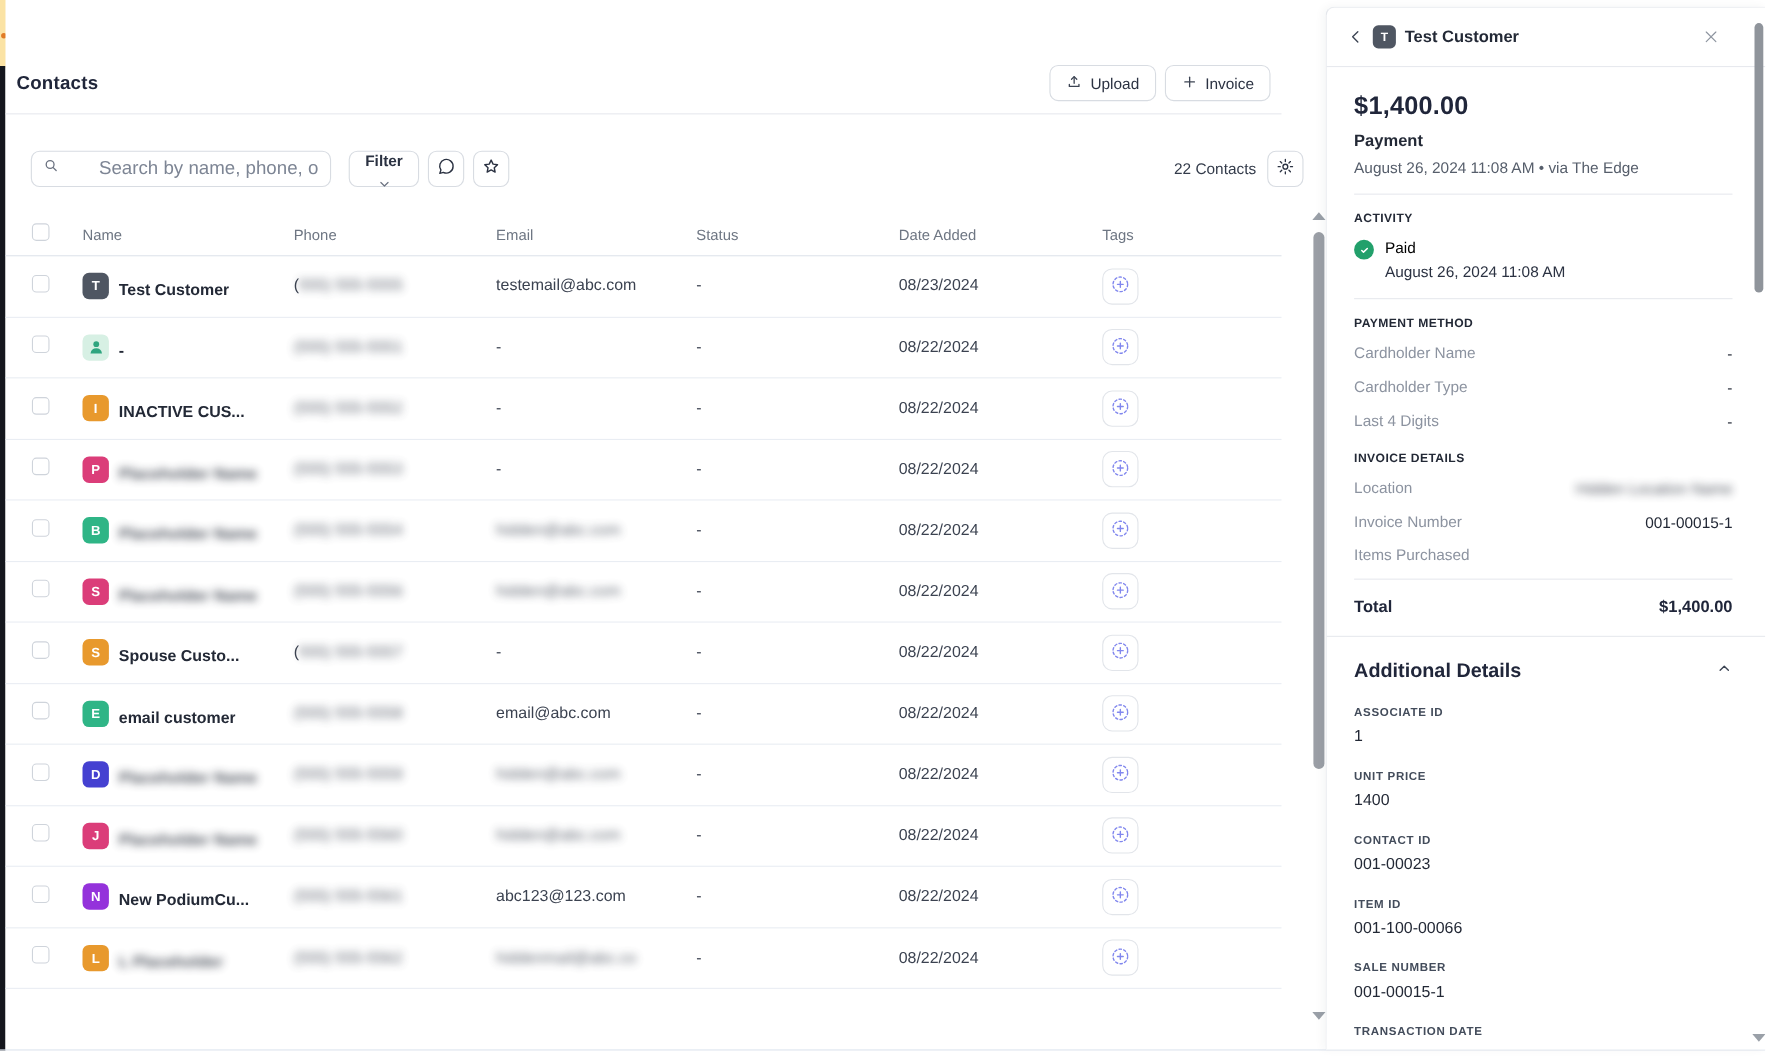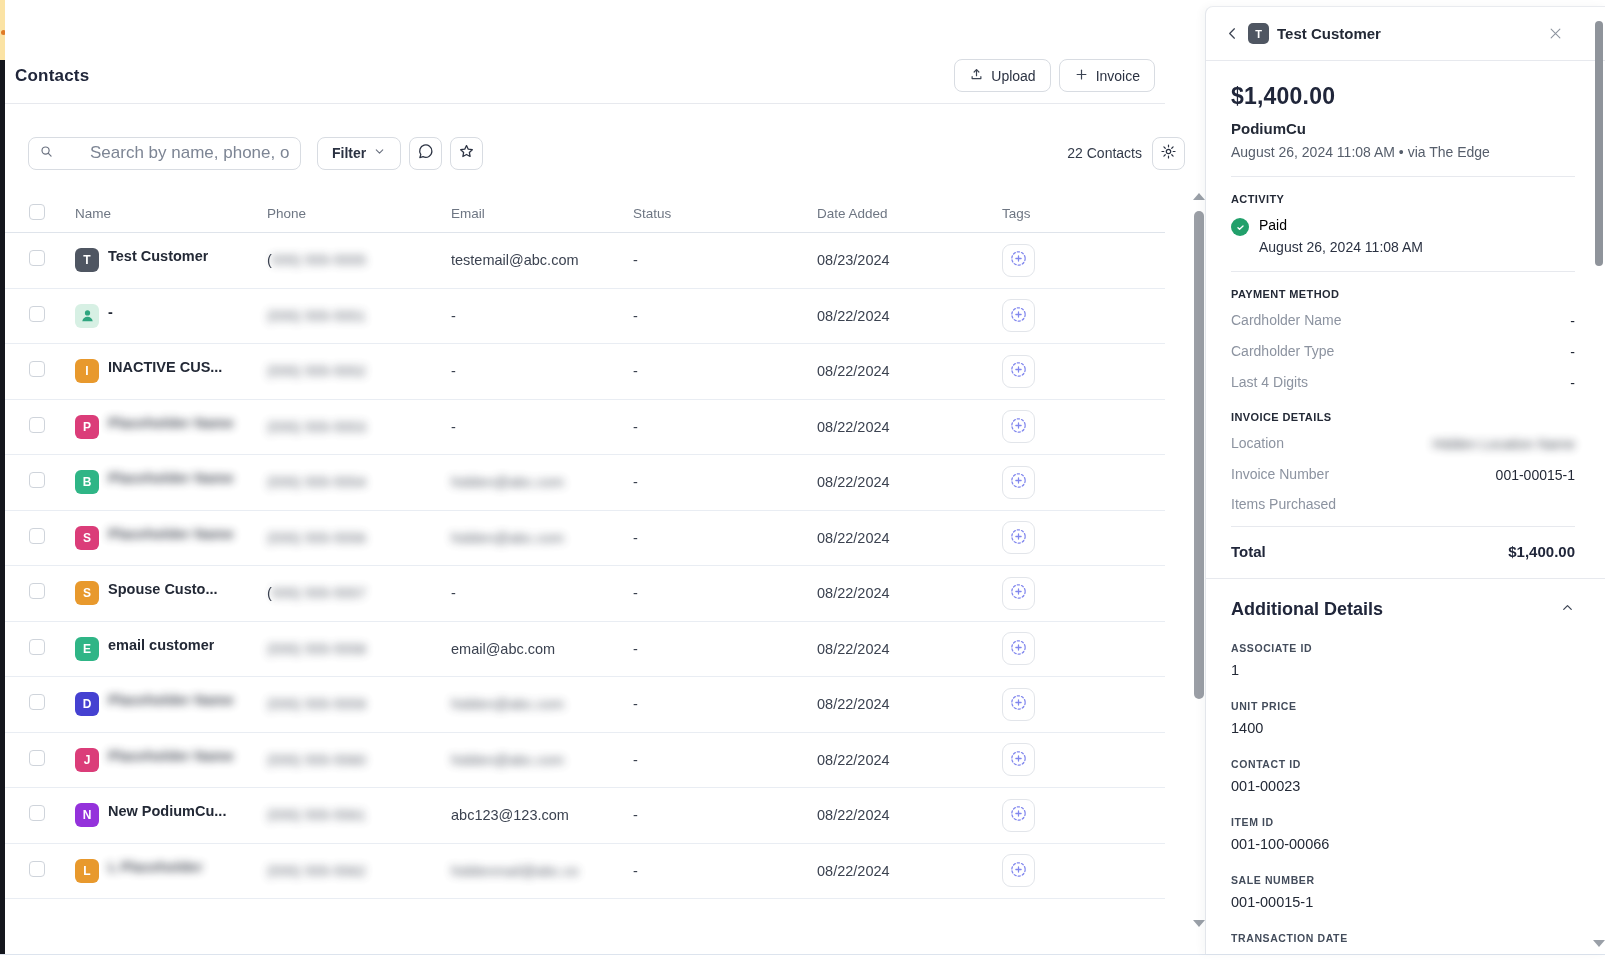--- a/index.html
+++ b/index.html
@@ -21,35 +21,35 @@
   .btn { display:inline-flex; align-items:center; gap:7px; height:33px; padding:0 14px; background:#fff;
     border:1px solid #d8dce2; border-radius:8px; font-size:14px; font-weight:500; color:#2b3242; cursor:pointer; }
   .btn svg { width:15px; height:15px; stroke:#3c4453; }
 
   #toolbar { position:absolute; left:0; top:130px; width:1180px; height:46px; display:flex; align-items:center; padding-left:23px; }
   #search-box { display:flex; align-items:center; gap:8px; width:273px; height:33px; border:1px solid #d8dce2;
     border-radius:8px; padding:0 10px; background:#fff; }
   #search-box svg { width:15px; height:15px; stroke:#6b7280; flex:none; }
   #search-box input { border:none; outline:none; width:100%; font-size:17px; color:#242b3a; font-family:"Liberation Sans",sans-serif;margin-left:28px; }
   #search-box input::placeholder { color:#7d8594; }
-  #filter-btn { margin-left:16px; }
+  #filter-btn { margin-left:16px;flex-direction:column; }
   #filter-btn .chev { width:13px; height:13px; stroke:#6b7280; }
   .icon-btn { width:33px; height:33px; display:inline-flex; align-items:center; justify-content:center;
     border:1px solid #d8dce2; border-radius:8px; background:#fff; cursor:pointer; margin-left:8px; }
   .icon-btn svg { width:17px; height:17px; stroke:#2b3242; fill:none; }
   #toolbar-right { margin-left:auto; display:flex; align-items:center; }
   #contacts-count { font-size:14px; color:#333b4a; margin-right:10px; }
 
   
   #table { position:absolute; left:0; top:195px; width:1160px; }
   .t-row { display:flex; align-items:center; height:55.5px; border-bottom:1px solid #e9edf3; padding-left:24px; }
   #t-head { height:38px; border-bottom:1px solid #dfe4eb; }
   #t-head .cell { font-size:13.5px; color:#6e7683; font-weight:500; }
   .c-cb    { width:46px; flex:none; }
-  .c-name  { width:192px; flex:none; display:flex; align-items:flex-start; gap:9px; }
+  .c-name  { width:192px; flex:none; display:flex; align-items:flex-end; gap:9px; }
   .c-phone { width:184px; flex:none; }
   .c-email { width:182px; flex:none; }
   .c-status{ width:184px; flex:none; }
   .c-date  { width:185px; flex:none; }
   .c-tags  { flex:1; }
   .cb { appearance:none; width:16px; height:16px; border:1.5px solid #cfd4db; border-radius:4px; background:#fff; cursor:pointer; }
   .avatar { width:24px; height:24px; border-radius:6px; display:flex; align-items:center; justify-content:center;
     color:#fff; font-size:12px; font-weight:700; flex:none; }
   .avatar svg { width:17px; height:17px; }
   .name-txt { font-size:14.5px; font-weight:600; color:#232936; white-space:nowrap; overflow:hidden; }
@@ -556,21 +556,21 @@
       <span id="panel-title">Test Customer</span>
       <span id="panel-close">
         <svg viewBox="0 0 24 24" fill="none" stroke-width="1.7" stroke-linecap="round">
           <path d="M5 5l14 14M19 5L5 19"></path>
         </svg>
       </span>
     </div>
 
     <div id="panel-body">
       <div id="amount">$1,400.00</div>
-      <div id="ptype">PodiumCu</div>
+      <div id="ptype">Payment</div>
       <div id="pdate">August 26, 2024 11:08 AM • via The Edge</div>
 
       <div class="divider"></div>
 
       <div class="sec-h">ACTIVITY</div>
       <div id="activity-row">
         <span id="activity-check">
           <svg viewBox="0 0 24 24" fill="none" stroke-width="3" stroke-linecap="round" stroke-linejoin="round">
             <path d="M6.5 12.5l3.4 3.3L17.5 8.5"></path>
           </svg>

